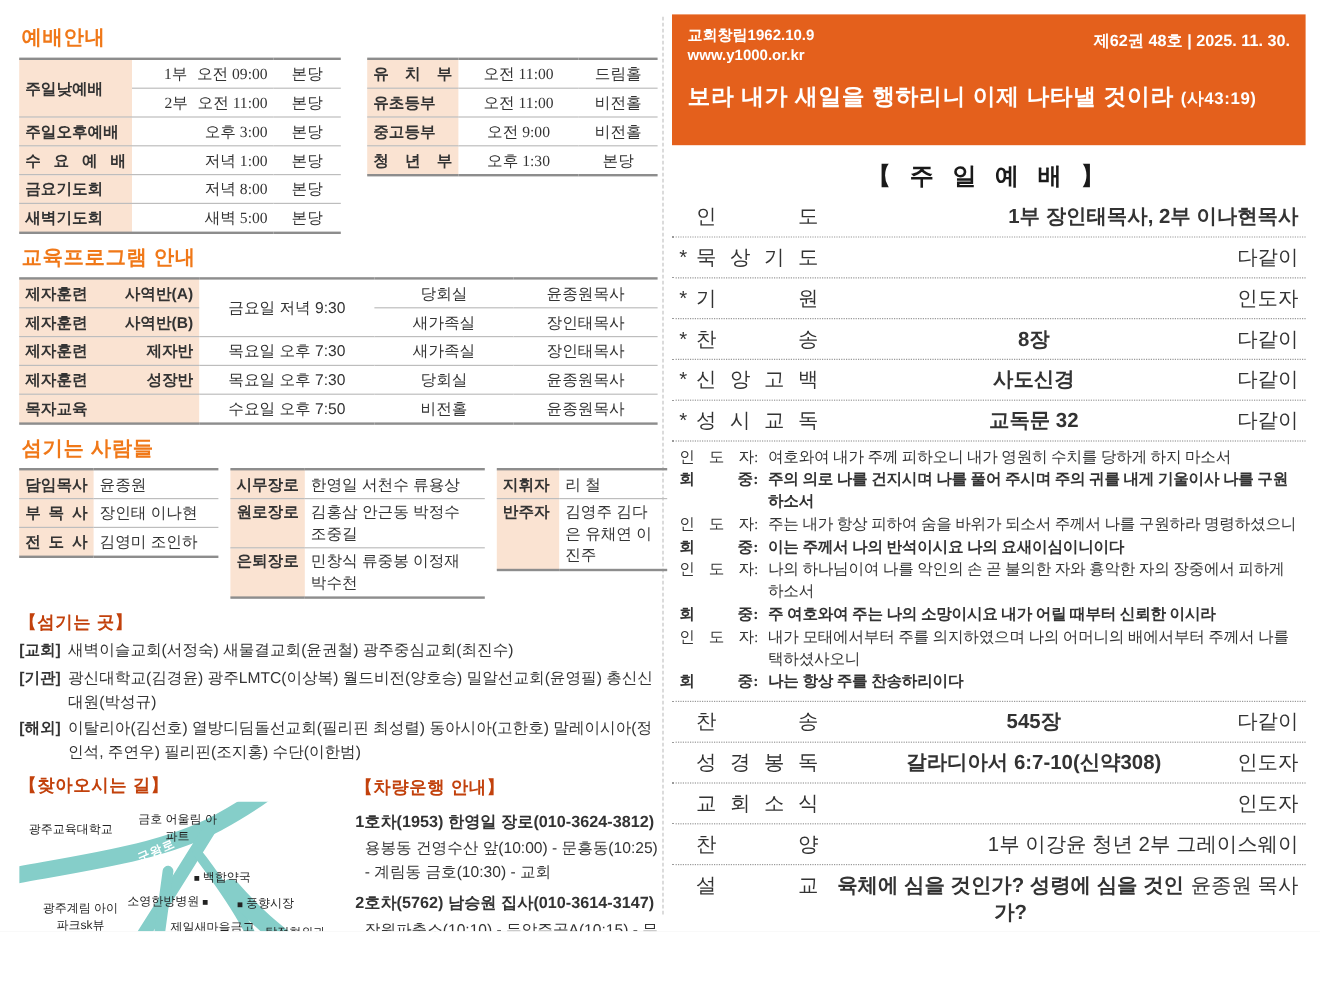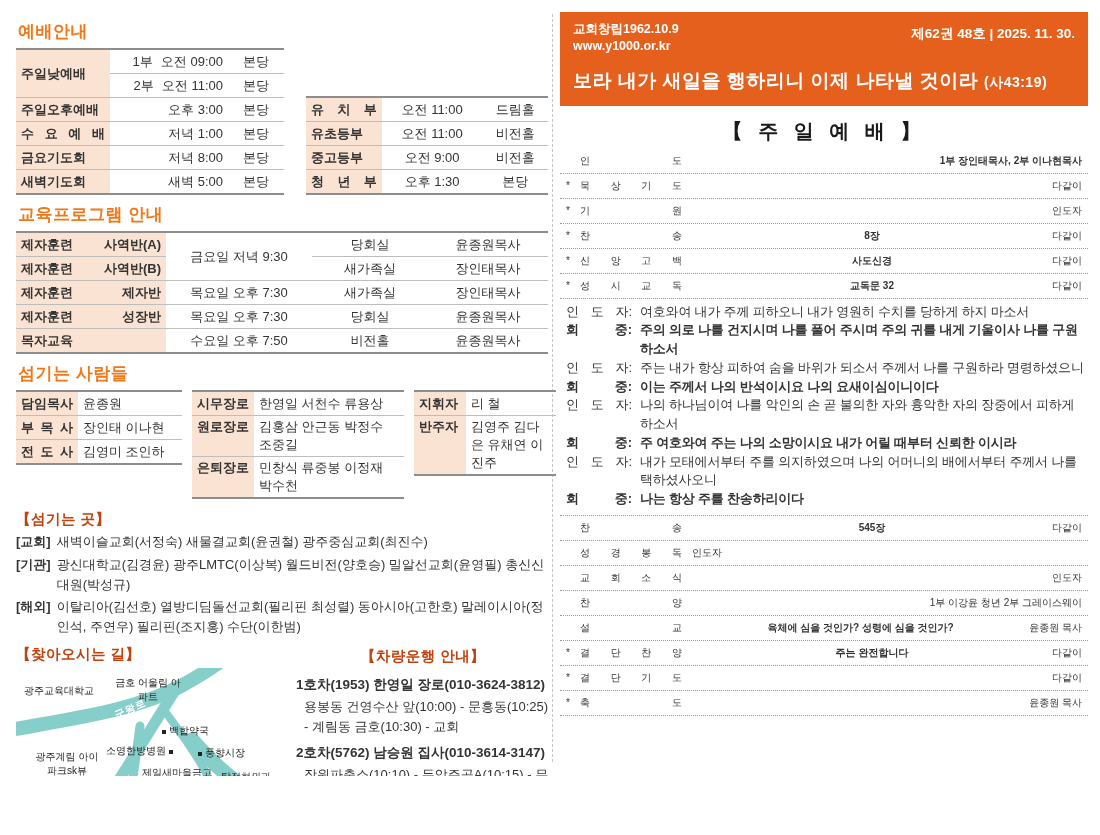--- a/index.html
+++ b/index.html
@@ -10,66 +10,66 @@
   
   .page-left{position:absolute;left:16px;top:12px;width:534px;}
   .sec-title{color:#F07818;font-weight:bold;font-size:17px;margin:8px 0 5px 2px;letter-spacing:0.5px;}
   .blue-title{color:#c2410c;font-weight:bold;font-size:14.5px;letter-spacing:0.5px;}
 
   table.tbl{border-collapse:collapse;font-size:13px;border-top:2px solid #8d8d8d;border-bottom:2px solid #8d8d8d;}
   .tbl td{border-top:1px solid #bdbdbd;border-bottom:1px solid #bdbdbd;padding:2px 5px;height:19px;vertical-align:middle;}
   .lbl{background:#FAE3D2;font-weight:bold;text-align:justify;text-align-last:justify;text-justify:inter-character;}
   .tc{text-align:center;}
 
-  .tables-row{display:flex;gap:22px;align-items:flex-end;}
+  .tables-row{display:flex;gap:22px;align-items:flex-start;font-family:Liberation Serif, serif;}
   .pt-cell{display:flex;justify-content:flex-end;gap:8px;}
 
   .srv-row{display:flex;gap:10px;align-items:flex-start;}
   .srv-row table.tbl{flex-shrink:0;}
   .srv-names{padding-left:6px;}
 
   .places{margin-top:9px;font-size:13px;line-height:1.55;}
   .place-line{display:flex;margin-top:2px;}
   .place-tag{font-weight:bold;flex-shrink:0;margin-right:6px;}
   .place-text{flex:1;}
 
   .bottom-row{display:flex;gap:14px;margin-top:8px;}
   .map-col{width:266px;}
   .shuttle-col{flex:1;padding-top:2px;}
-  .shuttle-col .blue-title{text-align:center;display:block;margin-bottom:10px;}
+  .shuttle-col .blue-title{display:block;margin-bottom:10px;}
   .bus-title{font-weight:bold;font-size:13.5px;margin-top:8px;}
   .bus-route{font-size:13px;margin:3px 0 2px 8px;line-height:1.5;}
 
   .mapbox{position:relative;width:262px;height:172px;margin-top:4px;overflow:hidden;}
   .mapbox svg{position:absolute;left:0;top:0;}
   .mlabel{position:absolute;font-size:10px;color:#222;white-space:nowrap;}
   .mlabel .dot{display:inline-block;width:4px;height:4px;background:#222;margin-right:3px;vertical-align:middle;}
   .mlabel.red{color:#D92B1F;font-weight:bold;}
   .mlabel.red .dot{background:#D92B1F;display:block;margin:0 0 1px 6px;}
   .road-label{position:absolute;font-size:10px;color:#fff;font-weight:bold;letter-spacing:1px;}
 
   
   .page-right{position:absolute;left:560px;top:12px;width:528px;}
-  .r-header{background:#E4601C;color:#fff;padding:9px 13px 12px;}
+  .r-header{background:#E4601C;color:#fff;padding:9px 13px 27px;}
   .r-header-top{display:flex;justify-content:space-between;align-items:flex-start;}
   .r-founded,.r-url{font-size:12.5px;font-weight:bold;line-height:1.35;}
   .r-issue{font-size:13.5px;font-weight:bold;margin-top:4px;}
   .r-verse{font-size:19px;font-weight:bold;margin-top:13px;letter-spacing:0.5px;white-space:nowrap;}
   .r-verse-ref{font-size:14px;font-weight:bold;}
 
   .svc-title{text-align:center;font-size:20px;font-weight:bold;color:#1a1a1a;letter-spacing:5px;margin:12px 0 4px;}
-  .wrow{display:flex;align-items:baseline;border-bottom:1px dotted #999;padding:5px 2px 5px 6px;font-size:10px;}
+  .wrow{display:flex;align-items:baseline;border-bottom:1px dotted #999;padding:5px 2px 5px 6px;font-size:17px;}
   .star{width:14px;flex-shrink:0;}
   .wlabel{width:102px;flex-shrink:0;text-align:justify;text-align-last:justify;text-justify:inter-character;margin-right:10px;}
   .wcenter{flex:1;text-align:center;font-weight:bold;}
   .wright{text-align:right;padding-right:4px;white-space:nowrap;}
   .bold{font-weight:bold;}
 
   .reading{border-bottom:1px dotted #999;padding:4px 2px 6px 6px;font-size:13px;line-height:1.44;}
-  .rline{display:flex;align-items:baseline;}
+  .rline{display:flex;align-items:baseline;font-family:Liberation Serif, serif;}
   .rrole{width:66px;flex-shrink:0;text-align:justify;text-align-last:justify;text-justify:inter-character;margin-right:8px;}
   .rtext{flex:1;letter-spacing:-0.2px;}
   .rline.bold .rrole,.rline.bold .rtext{font-weight:bold;}
 </style>
 </head>
 <body>
 
 <div class="canvas">
   <div class="page-divider"></div>
 
@@ -423,20 +423,21 @@
 
       <div class="wrow">
           <span class="star"></span>
           <span class="wlabel">찬 송</span>
           <span class="wcenter">545장</span>
           <span class="wright">다같이</span>
         </div>
       <div class="wrow">
           <span class="star"></span>
           <span class="wlabel">성 경 봉 독</span>
+          <span class="wcenter">갈라디아서 6:7-10(신약308)</span>
           <span class="wright">인도자</span>
         </div>
       <div class="wrow">
           <span class="star"></span>
           <span class="wlabel">교 회 소 식</span>
           <span class="wcenter"></span>
           <span class="wright">인도자</span>
         </div>
       <div class="wrow">
           <span class="star"></span>

